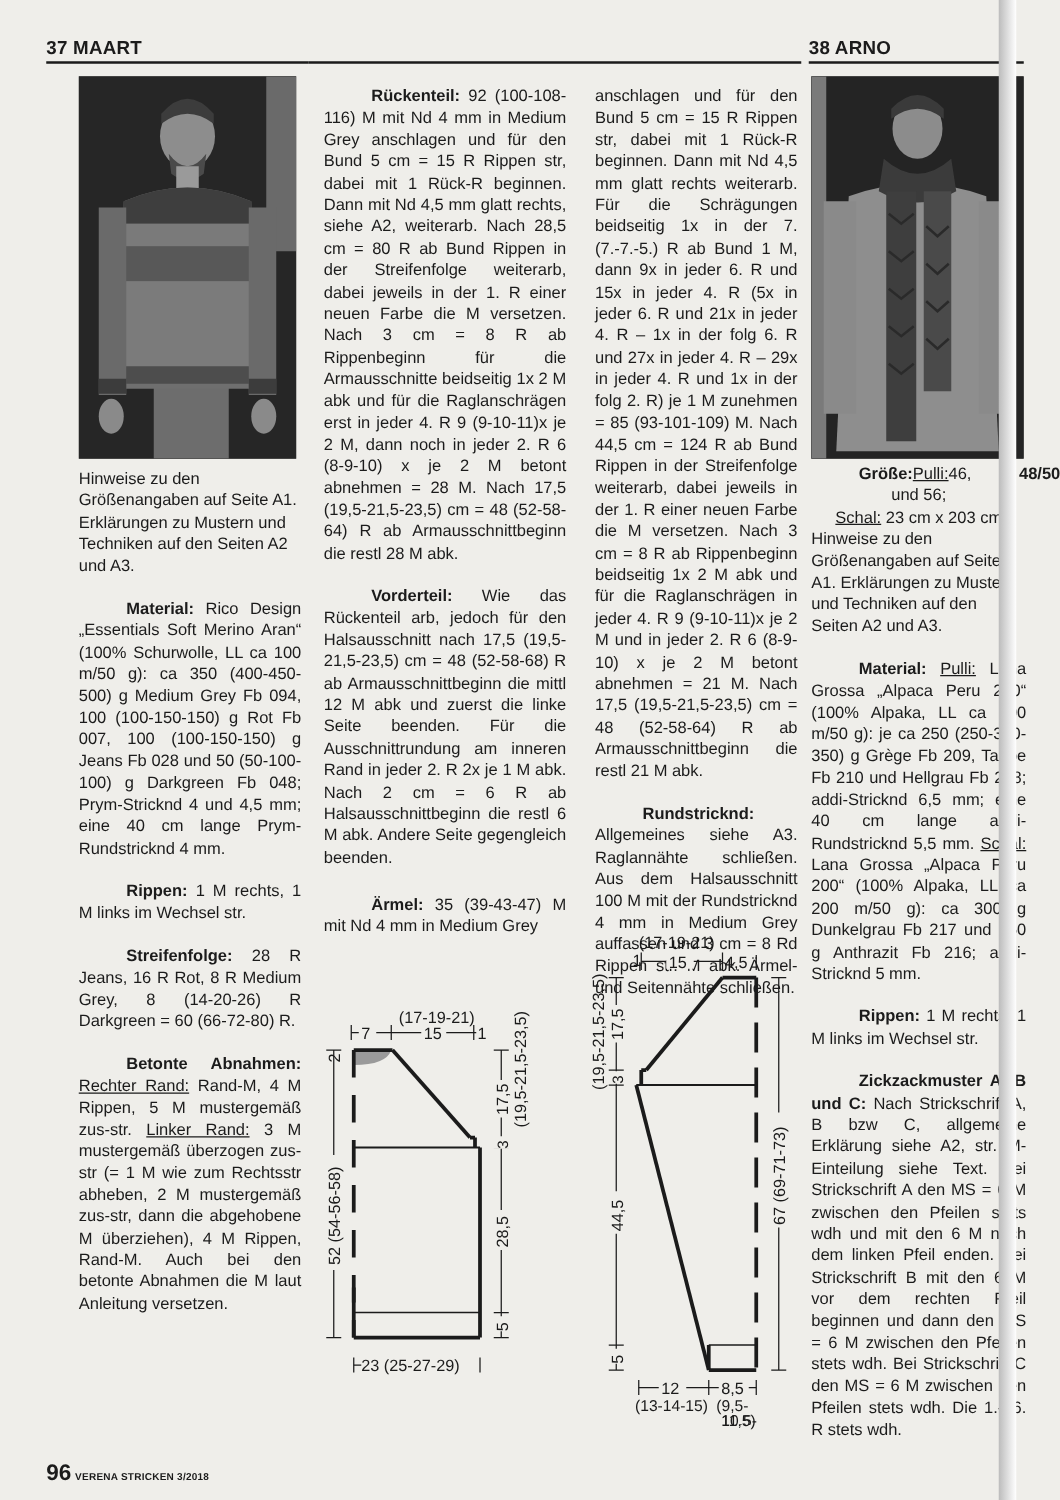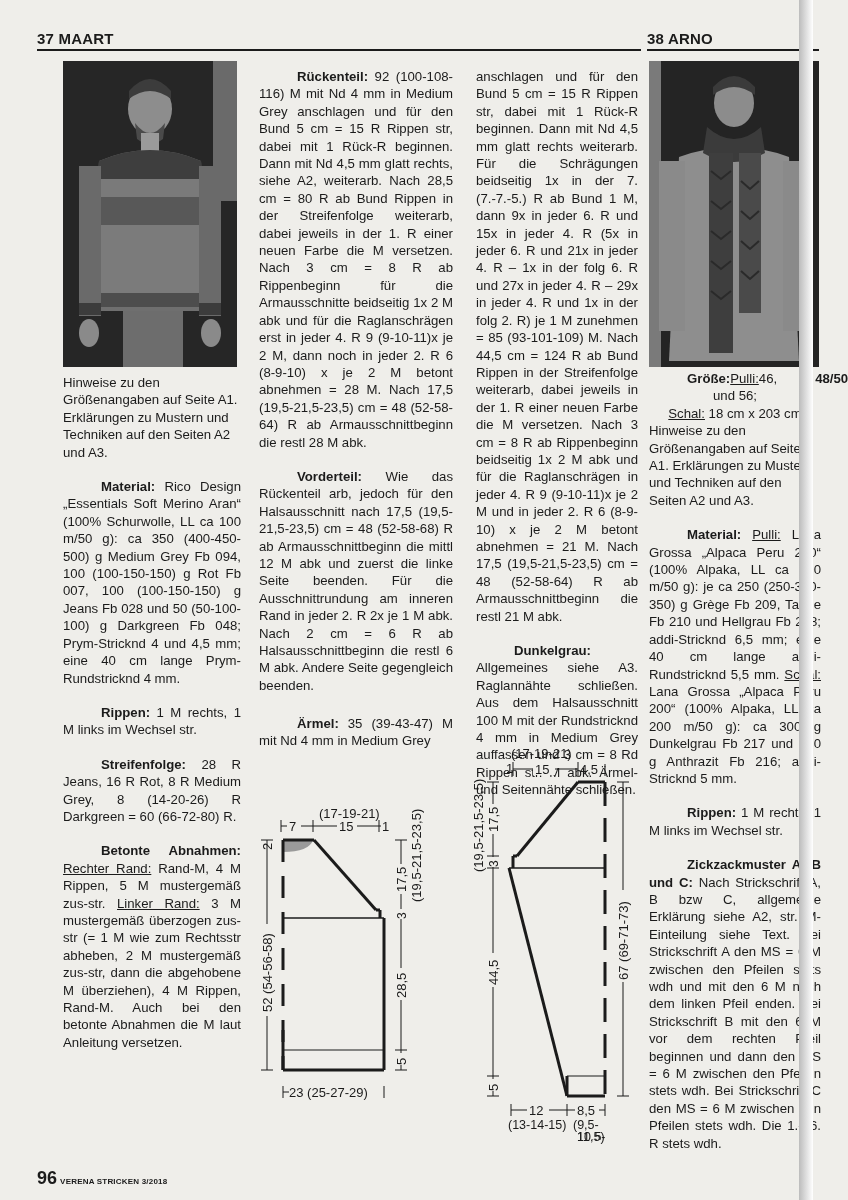--- a/index.html
+++ b/index.html
@@ -90,27 +90,27 @@
     <p><b>Rückenteil:</b><span> 92 (100-108-116) M mit Nd 4 mm in Medium Grey anschlagen und für den Bund 5 cm = 15 R Rippen str, dabei mit 1 Rück-R beginnen. Dann mit Nd 4,5 mm glatt rechts, siehe A2, weiterarb. Nach 28,5 cm = 80 R ab Bund Rippen in der Streifenfolge weiterarb, dabei jeweils in der 1. R einer neuen Farbe die M versetzen. Nach 3 cm = 8 R ab Rippenbeginn für die Armausschnitte beidseitig 1x 2 M abk und für die Raglanschrägen erst in jeder 4. R 9 (9-10-11)x je 2 M, dann noch in jeder 2. R 6 (8-9-10) x je 2 M betont abnehmen = 28 M. Nach 17,5 (19,5-21,5-23,5) cm = 48 (52-58-64) R ab Armausschnittbeginn die restl 28 M abk.</span></p>
     <p><b>Vorderteil:</b><span> Wie das Rückenteil arb, jedoch für den Halsausschnitt nach 17,5 (19,5-21,5-23,5) cm = 48 (52-58-68) R ab Armausschnittbeginn die mittl 12 M abk und zuerst die linke Seite beenden. Für die Ausschnittrundung am inneren Rand in jeder 2. R 2x je 1 M abk. Nach 2 cm = 6 R ab Halsausschnittbeginn die restl 6 M abk. Andere Seite gegengleich beenden.</span></p>
   </div>
 
   <div class="col" style="left:258px;top:715px;width:194px;height:36px;overflow:hidden;">
     <b>Ärmel:</b><span>&nbsp;35 (39-43-47) M mit Nd 4 mm in Medium Grey</span>
   </div>
 
   <div class="col" style="left:475px;top:68px;width:162px;">
     <p>anschlagen und für den Bund 5 cm = 15 R Rippen str, dabei mit 1 Rück-R beginnen. Dann mit Nd 4,5 mm glatt rechts weiterarb. Für die Schrägungen beidseitig 1x in der 7. (7.-7.-5.) R ab Bund 1 M, dann 9x in jeder 6. R und 15x in jeder 4. R (5x in jeder 6. R und 21x in jeder 4. R – 1x in der folg 6. R und 27x in jeder 4. R – 29x in jeder 4. R und 1x in der folg 2. R) je 1 M zunehmen = 85 (93-101-109) M. Nach 44,5 cm = 124 R ab Bund Rippen in der Streifenfolge weiterarb, dabei jeweils in der 1. R einer neuen Farbe die M versetzen. Nach 3 cm = 8 R ab Rippenbeginn beidseitig 1x 2 M abk und für die Raglanschrägen in jeder 4. R 9 (9-10-11)x je 2 M und in jeder 2. R 6 (8-9-10) x je 2 M betont abnehmen = 21 M. Nach 17,5 (19,5-21,5-23,5) cm = 48 (52-58-64) R ab Armausschnittbeginn die restl 21 M abk.</p>
-    <p><b>Dunkelgrau:</b><span> Allgemeines siehe A3. Raglannähte schließen. Aus dem Halsausschnitt 100 M mit der Rundstricknd 4 mm in Medium Grey auffassen und 3 cm = 8 Rd Rippen str. M abk. Ärmel- und Seitennähte schließen.</span></p>
+    <p><b>Rundstricknd:</b><span> Allgemeines siehe A3. Raglannähte schließen. Aus dem Halsausschnitt 100 M mit der Rundstricknd 4 mm in Medium Grey auffassen und 3 cm = 8 Rd Rippen str. M abk. Ärmel- und Seitennähte schließen.</span></p>
   </div>
 
   <div class="col" style="left:648px;top:370px;width:172px;">
     <p style="margin-bottom:0;text-align:center;">
       <b>Größe:</b><u>Pulli:</u><span>46,</span><b>48/50</b><span>,52/54 und 56;</span><br>
-      <u>Schal:</u><span> 18 cm x 203 cm</span>
+      <u>Schal:</u><span> 23 cm x 203 cm</span>
     </p>
     <p style="text-align:left;">Hinweise zu den Größenangaben auf Seite A1. Erklärungen zu Mustern und Techniken auf den Seiten A2 und A3.</p>
     <p><b>Material:</b> <u>Pulli:</u><span> Lana Grossa „Alpaca Peru 200“ (100% Alpaka, LL ca 200 m/50 g): je ca 250 (250-300-350) g Grège Fb 209, Taupe Fb 210 und Hellgrau Fb 218; addi-Stricknd 6,5 mm; eine 40 cm lange addi-Rundstricknd 5,5 mm. </span><u>Schal:</u><span> Lana Grossa „Alpaca Peru 200“ (100% Alpaka, LL ca 200 m/50 g): ca 300 g Dunkelgrau Fb 217 und 150 g Anthrazit Fb 216; addi-Stricknd 5 mm.</span></p>
     <p><b>Rippen:</b><span> 1 M rechts, 1 M links im Wechsel str.</span></p>
     <p><b>Zickzackmuster A, B und C:</b><span> Nach Strickschrift A, B bzw C, allgemeine Erklärung siehe A2, str. M-Einteilung siehe Text. Bei Strickschrift A den MS = 6 M zwischen den Pfeilen stets wdh und mit den 6 M nach dem linken Pfeil enden. Bei Strickschrift B mit den 6 M vor dem rechten Pfeil beginnen und dann den MS = 6 M zwischen den Pfeilen stets wdh. Bei Strickschrift C den MS = 6 M zwischen den Pfeilen stets wdh. Die 1.-16. R stets wdh.</span></p>
   </div>
 
   <svg style="position:absolute;left:250px;top:790px;" width="210" height="330" viewBox="0 0 210 330">
 
     <text x="68" y="28" font-size="13">(17-19-21)</text>

